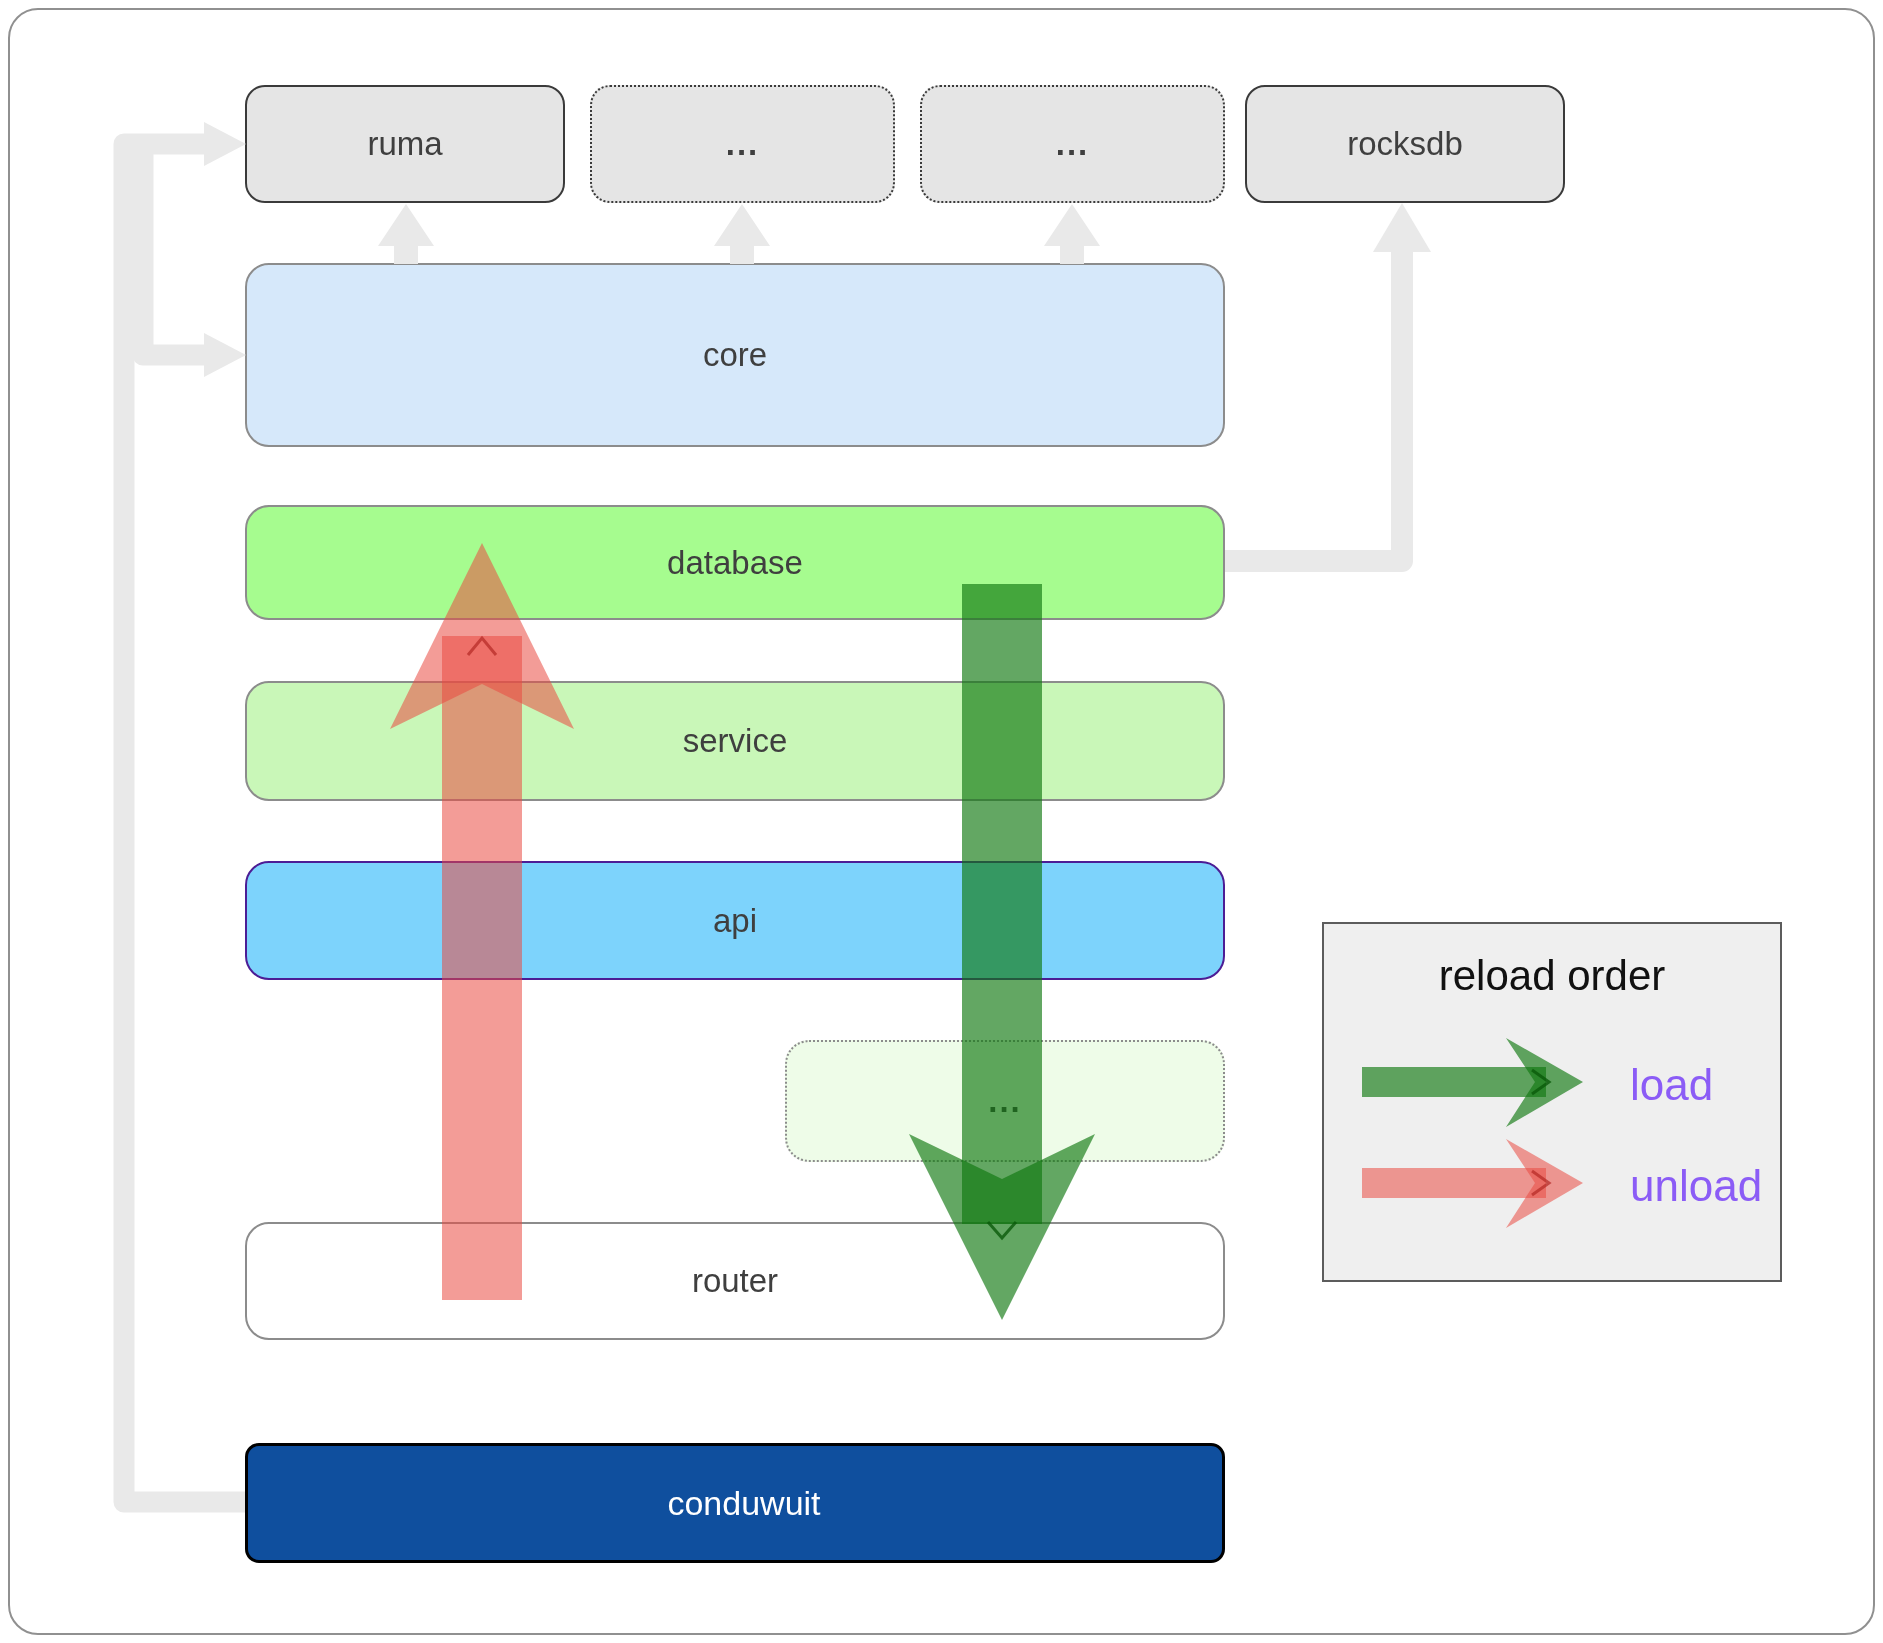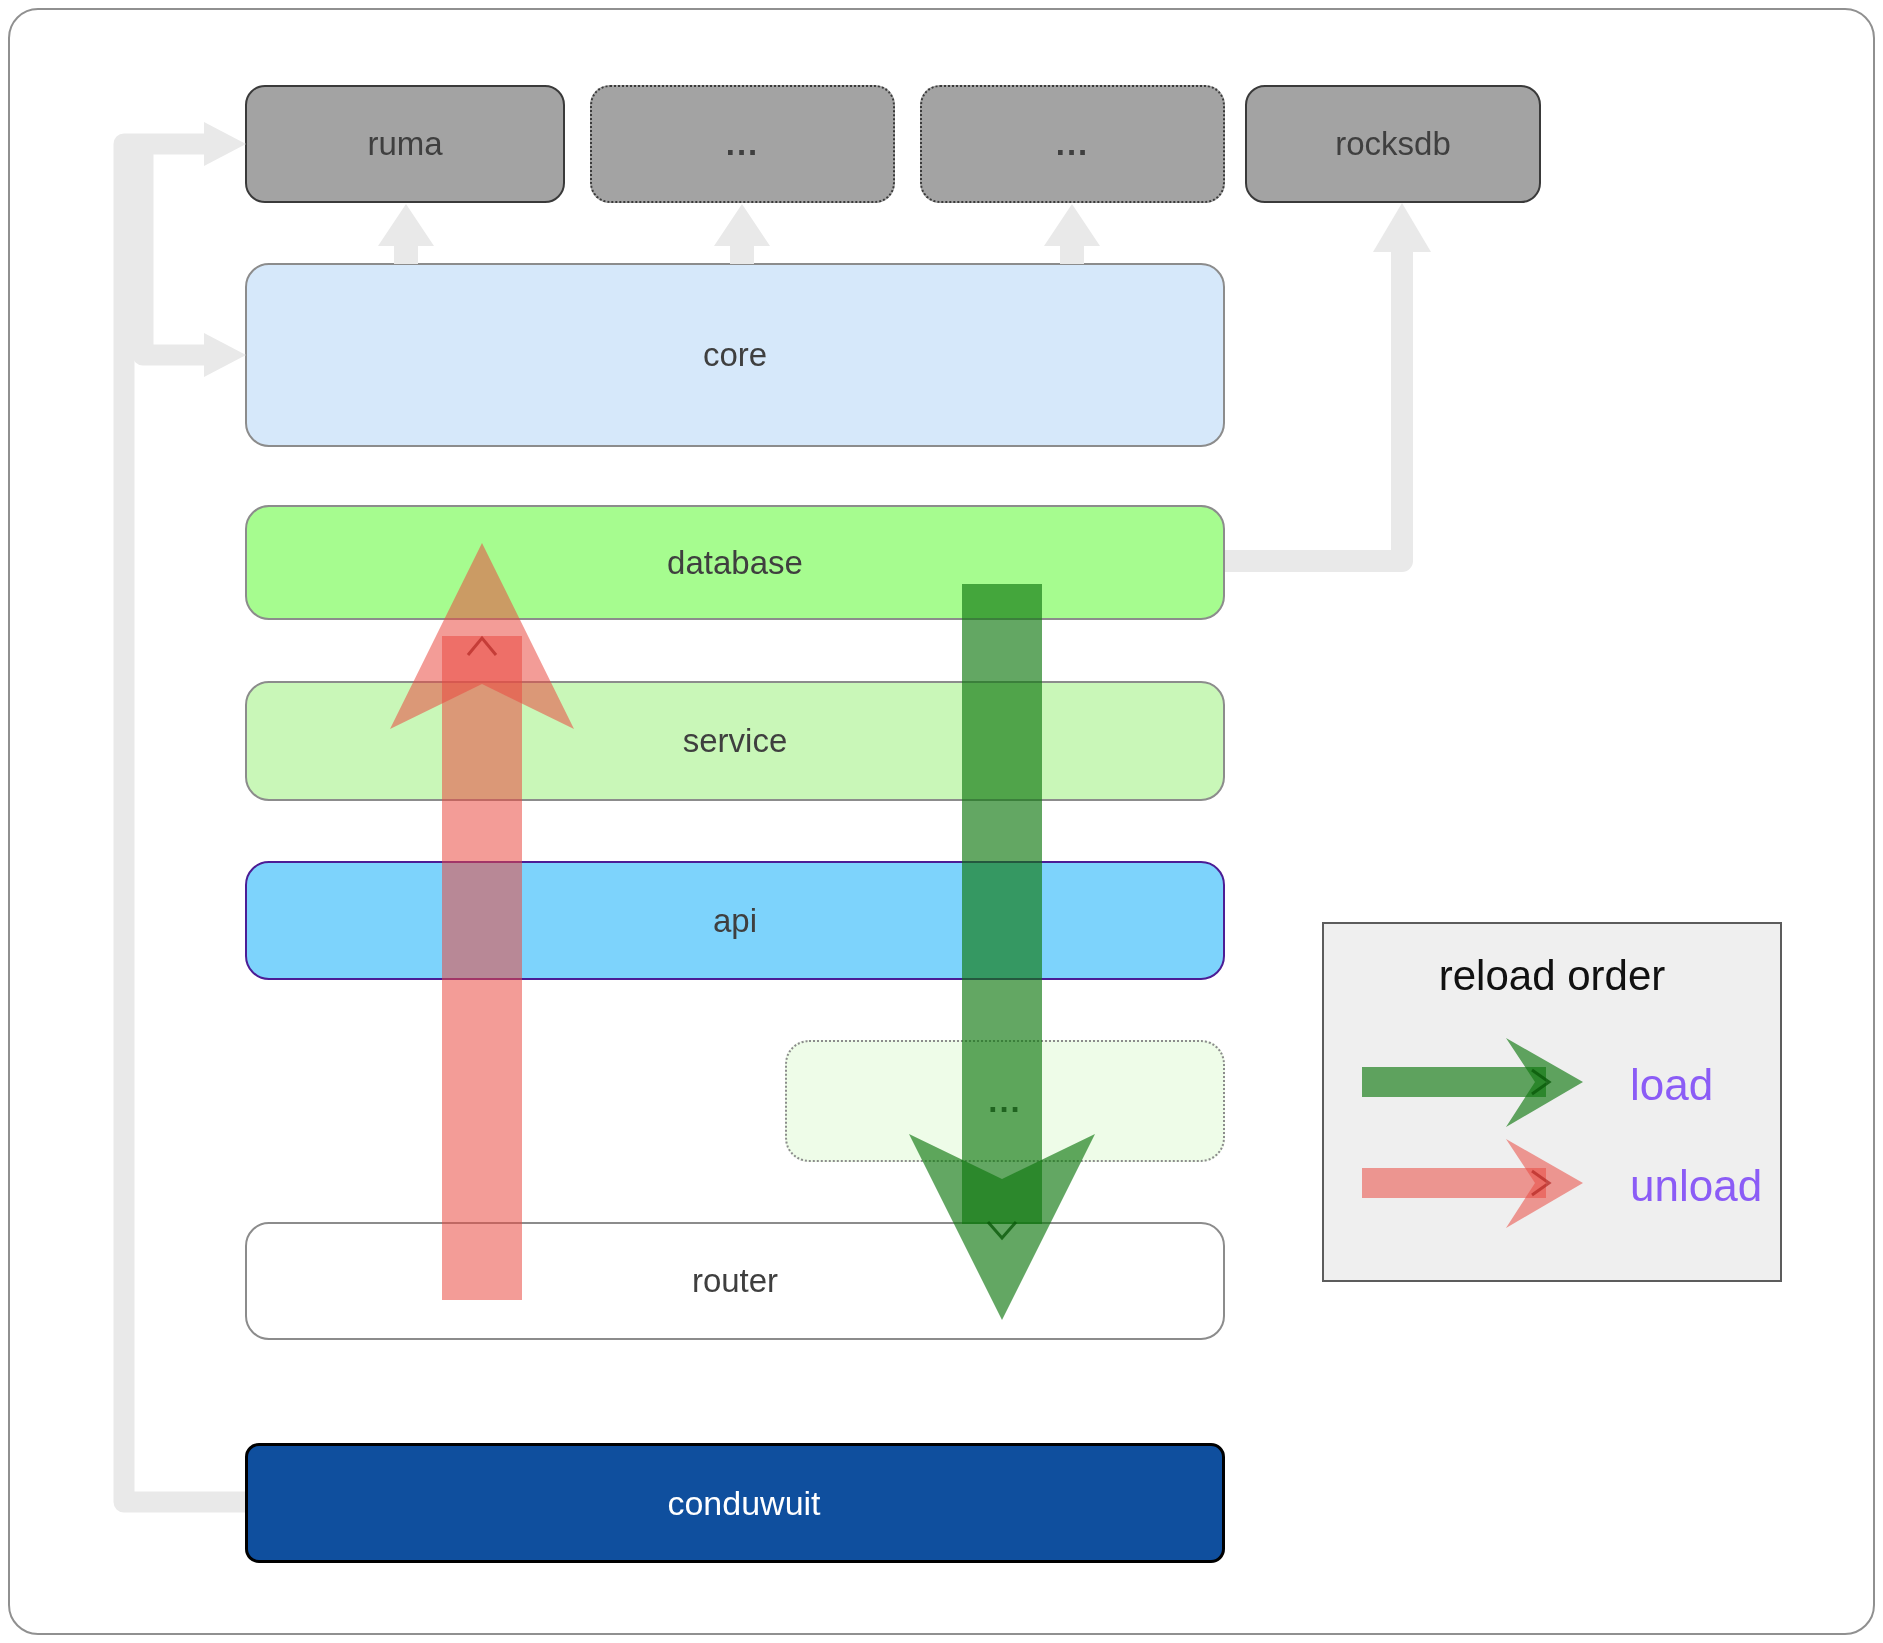--- a/index.html
+++ b/index.html
@@ -26,21 +26,21 @@
     display: flex;
     align-items: center;
     justify-content: center;
     font-size: 33px;
     color: #3f3f3f;
     box-sizing: border-box;
     border-radius: 24px;
     z-index: 1;
   }
   .node.top { border-radius: 20px; }
-  .node.peach  { background: #a3a3a3; border: 2px solid #3a3a3a; }
+  .node.peach  { background: #e5e5e5; border: 2px solid #3a3a3a; }
   .node.peach.dotted { border: 2px dotted #3a3a3a; }
   .node.blue   { background: #d6e8fa; border: 2px solid #8c8c8c; }
   .node.green1 { background: #a6fc8f; border: 2px solid #8c8c8c; }
   .node.green2 { background: #c9f7b8; border: 2px solid #8c8c8c; }
   .node.green3 { background: #7dd3fc; border: 2px solid #4c1d95; }
   .node.green4 { background: #eefce8; border: 2px solid #8c8c8c; }
   .node.green4.dotted { border: 2px dotted #8c8c8c; }
   .node.white  { background: #ffffff; border: 2px solid #8c8c8c; }
   .node.navy   {
     background: #0f4f9e;
@@ -89,21 +89,21 @@
 </head>
 <body>
 
 <div class="canvas">
 
   <div class="frame"></div>
 
   <div class="node peach top" style="left:245px; top:85px; width:320px; height:118px;">ruma</div>
   <div class="node peach top dotted dots" style="left:590px; top:85px; width:305px; height:118px;">...</div>
   <div class="node peach top dotted dots" style="left:920px; top:85px; width:305px; height:118px;">...</div>
-  <div class="node peach top" style="left:1245px; top:85px; width:296px; height:118px;">rocksdb</div>
+  <div class="node peach top" style="left:1245px; top:85px; width:320px; height:118px;">rocksdb</div>
 
   <div class="node blue" style="left:245px; top:263px; width:980px; height:184px;">core</div>
   <div class="node green1" style="left:245px; top:505px; width:980px; height:115px;">database</div>
   <div class="node green2" style="left:245px; top:681px; width:980px; height:120px;">service</div>
   <div class="node green3" style="left:245px; top:861px; width:980px; height:119px;">api</div>
   <div class="node green4 dotted dots" style="left:785px; top:1040px; width:440px; height:122px;">...</div>
   <div class="node white" style="left:245px; top:1222px; width:980px; height:118px;">router</div>
   <div class="node navy" style="left:245px; top:1443px; width:980px; height:120px;">conduwuit</div>
 
   <div class="legend"></div>

